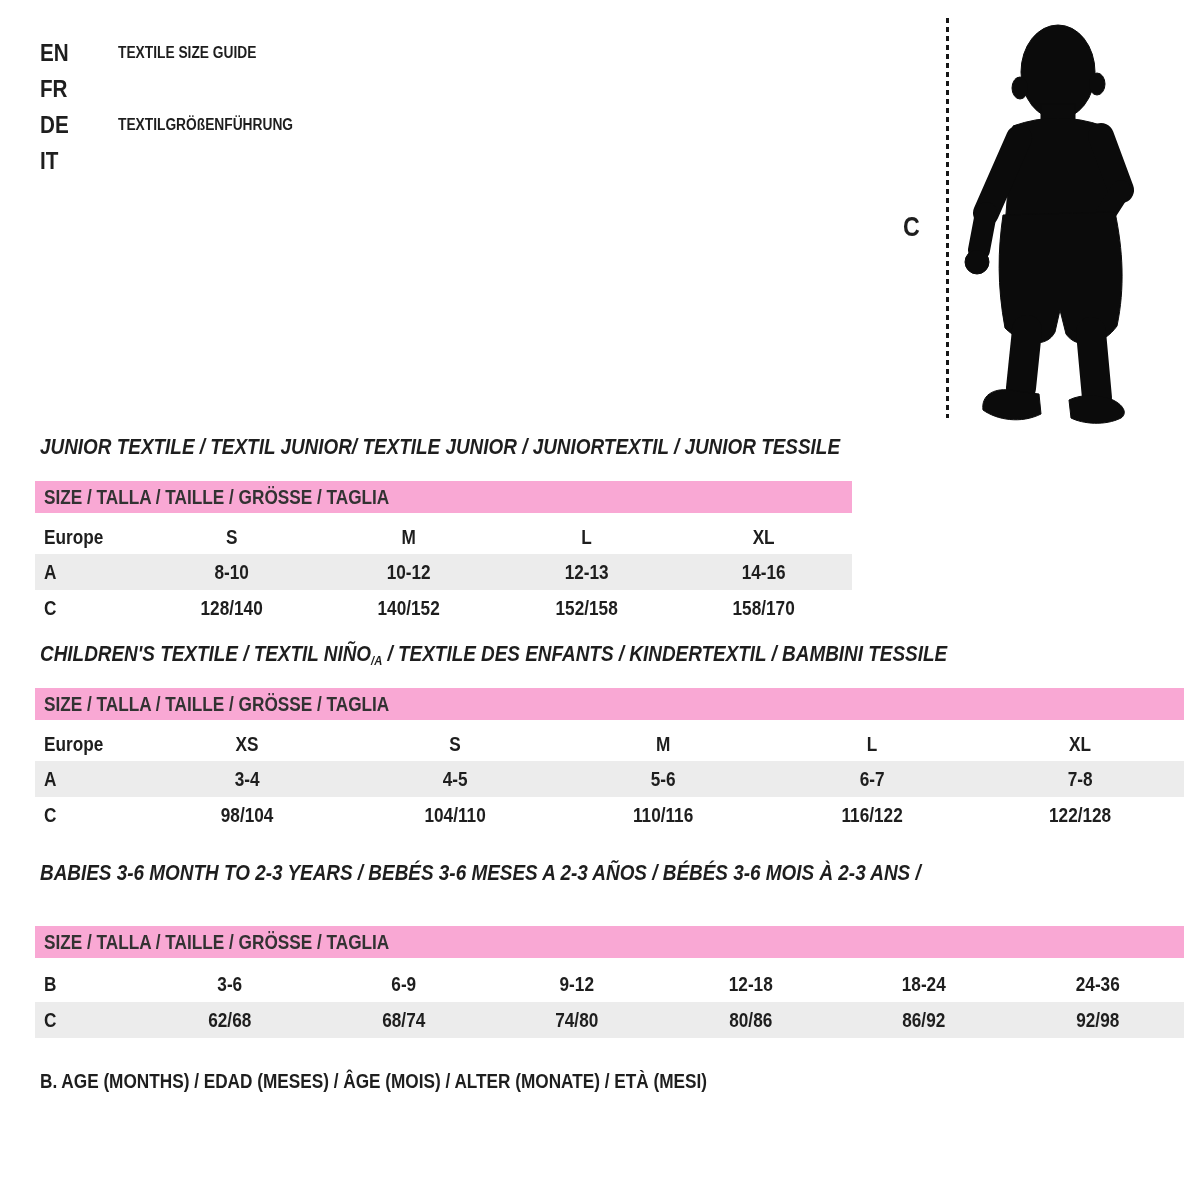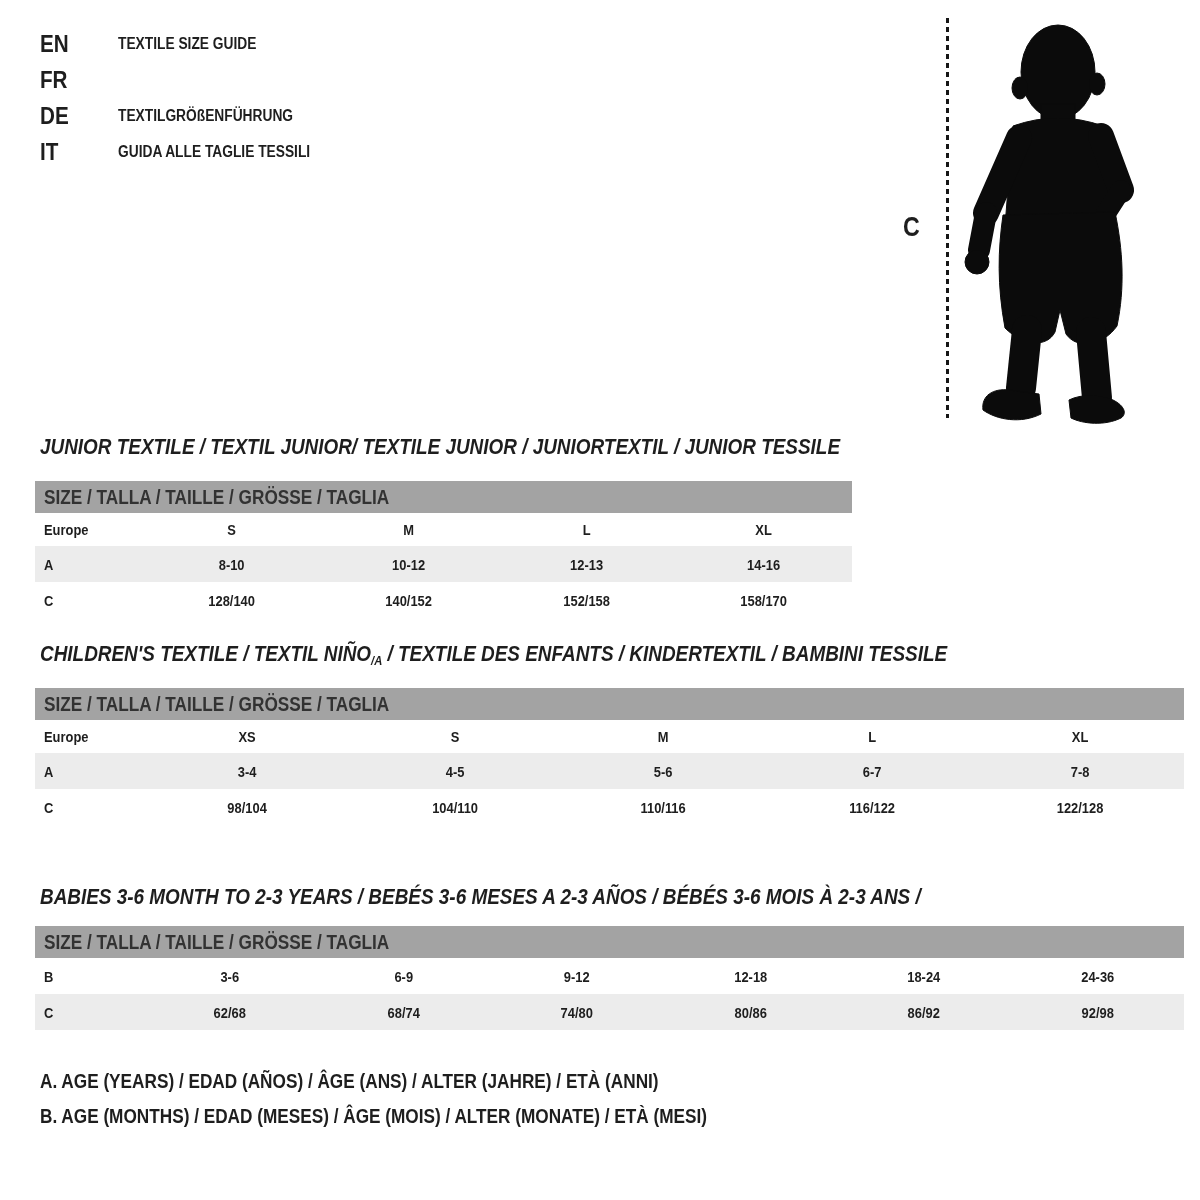--- a/index.html
+++ b/index.html
@@ -4,48 +4,48 @@
 <style>
   html,body{margin:0;padding:0;background:#fff;}
   #canvas{
     position:relative;width:1200px;height:1200px;background:#ffffff;overflow:hidden;
     font-family:"Liberation Sans", sans-serif;font-weight:bold;color:#1e1e1e;
   }
   .cond{display:inline-block;transform:scaleX(0.86);transform-origin:0 50%;white-space:nowrap;}
   .cond-c{display:block;transform:scaleX(0.86);transform-origin:50% 50%;white-space:nowrap;}
 
   
-  .lang-block{position:absolute;left:40px;top:26px;}
+  .lang-block{position:absolute;left:40px;top:35px;}
   .lang-row{display:flex;height:36px;align-items:center;}
   .lang-code{width:78px;font-size:24px;}
   .lang-text{font-size:16px;}
 
   
   .measure-line{
     position:absolute;left:946px;top:18px;width:3px;height:400px;
     background:repeating-linear-gradient(to bottom,#161616 0 5px,transparent 5px 9px);
   }
   .measure-label{position:absolute;left:903px;top:212px;font-size:27px;}
   .figure{position:absolute;left:963px;top:10px;width:180px;height:414px;}
   .figure svg{width:100%;height:100%;}
 
   
   .sec-title{position:absolute;left:40px;font-size:22px;font-style:italic;}
   .sec-title .sub{font-size:13px;position:relative;top:4px;}
   #junior-title{top:434px;}
   #children-title{top:641px;}
-  #babies-title{top:880px;line-height:34px;}
+  #babies-title{top:856px;line-height:34px;}
 
   
   .size-table{position:absolute;left:35px;}
   #junior-table{top:481px;width:817px;}
   #children-table{top:688px;width:1149px;}
   #babies-table{top:926px;width:1149px;}
-  .thead{height:32px;background:#a3a3a3;color:#323232;font-size:20px;line-height:32px;padding-left:9px;box-sizing:border-box;margin-bottom:0;}
-  .trow{display:grid;align-items:center;font-size:15px;}
+  .thead{height:32px;background:#f9a8d4;color:#323232;font-size:20px;line-height:32px;padding-left:9px;box-sizing:border-box;margin-bottom:8px;}
+  .trow{display:grid;align-items:center;font-size:20px;}
   .cols4{grid-template-columns:108px repeat(4,1fr);}
   .cols5{grid-template-columns:108px repeat(5,1fr);}
   .cols6{grid-template-columns:108px repeat(6,1fr);}
   .r-head{height:33px;}
   .r-data{height:36px;}
   .shaded{background:#ececec;}
   .lbl{text-align:left;padding-left:9px;}
   .lbl .cond{transform-origin:0 50%;}
   .val{text-align:center;}
 
@@ -65,21 +65,20 @@
     </div>
     <div class="lang-row">
       <span class="lang-code"><span class="cond">FR</span></span>
     </div>
     <div class="lang-row">
       <span class="lang-code"><span class="cond">DE</span></span>
       <span class="lang-text"><span class="cond">TEXTILGRÖßENFÜHRUNG</span></span>
     </div>
     <div class="lang-row">
       <span class="lang-code"><span class="cond">IT</span></span>
-      <span class="lang-text"><span class="cond">GUIDA ALLE TAGLIE TESSILI</span></span>
     </div>
   </div>
 
   <div class="measure-line"></div>
   <div class="measure-label"><span class="cond">C</span></div>
   <div class="figure">
     <svg viewBox="0 0 180 414" xmlns="http://www.w3.org/2000/svg" aria-hidden="true">
       <g fill="#0b0b0b" stroke="#0b0b0b">
         <ellipse cx="95" cy="62" rx="37" ry="47"></ellipse>
         <ellipse cx="57" cy="78" rx="8" ry="11"></ellipse>
@@ -257,17 +256,16 @@
       <div class="val">
           <span class="cond-c">86/92</span>
         </div>
       <div class="val">
           <span class="cond-c">92/98</span>
         </div>
     </div>
   </div>
 
   <div class="legend">
-    <div class="legend-line"><span class="cond">A. AGE (YEARS) / EDAD (AÑOS) / ÂGE (ANS) / ALTER (JAHRE) / ETÀ (ANNI)</span></div>
     <div class="legend-line"><span class="cond">B. AGE (MONTHS) / EDAD (MESES) / ÂGE (MOIS) / ALTER (MONATE) / ETÀ (MESI)</span></div>
   </div>
 
 </div>
 
 </body></html>

